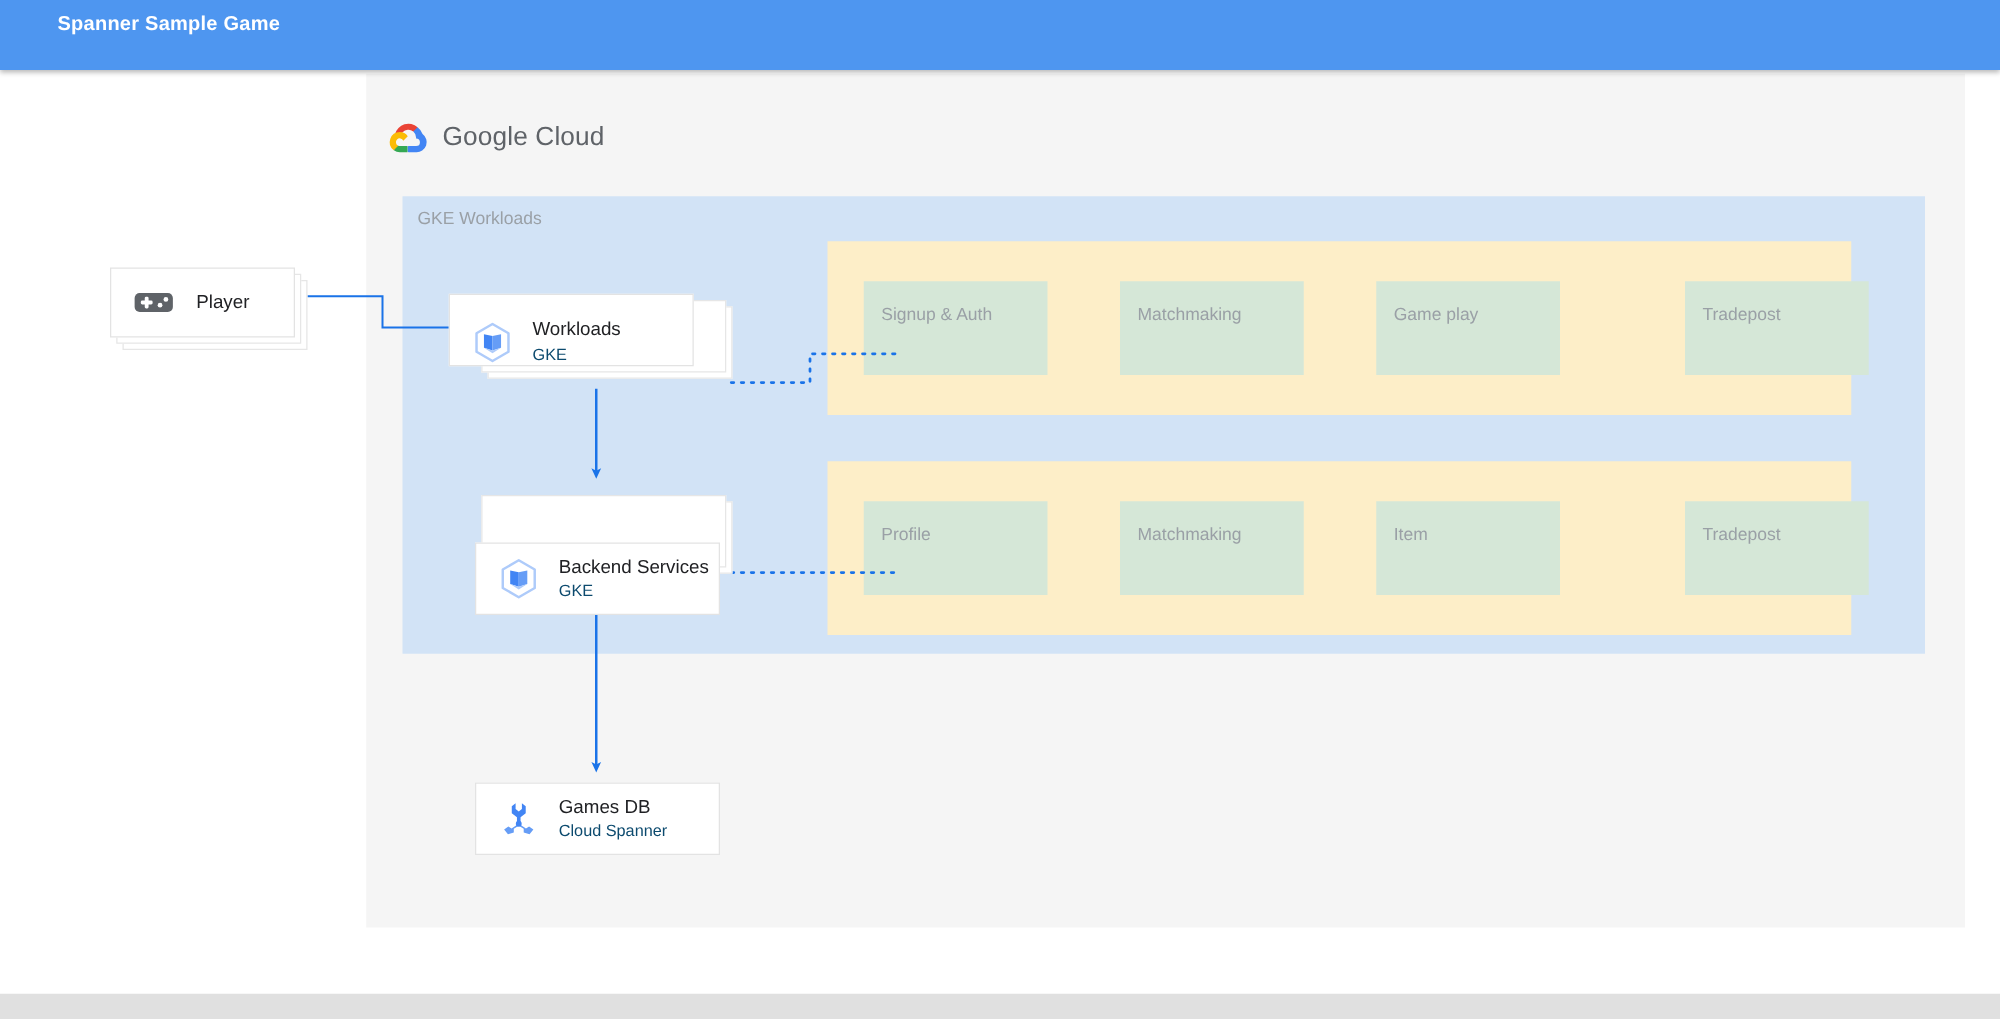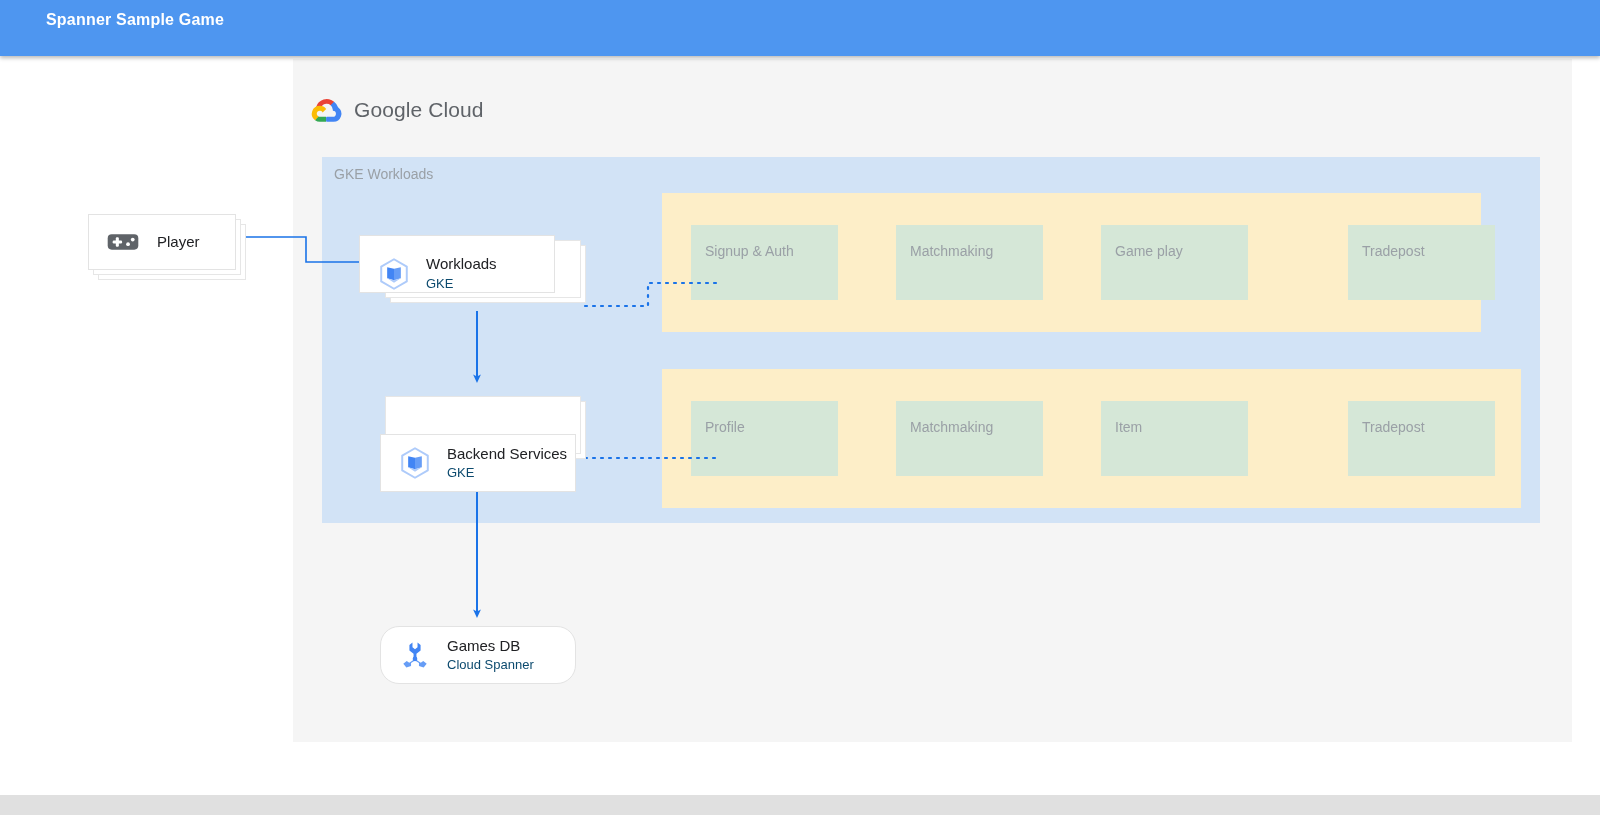--- a/index.html
+++ b/index.html
@@ -91,21 +91,21 @@
     color: #9aa0a6;
     white-space: nowrap;
   }
 
   
   .band {
     position: absolute;
     background: #fdeec8;
   }
   .band.top    { left: 369px; top: 134px; width: 819px; height: 139px; }
-  .band.bottom { left: 369px; top: 310px; width: 819px; height: 139px; padding-left: 40px; }
+  .band.bottom { left: 369px; top: 310px; width: 819px; height: 139px; }
 
   
   .svc {
     position: absolute;
     width: 147px;
     height: 75px;
     background: #d5e7d7;
     top: 32px;
   }
   .svc-label {
@@ -170,21 +170,21 @@
   .deck.player-b { left: 98px;  top: 184px; width: 148px; height: 56px; }
 
   .node.workloads   { left: 359px; top: 195px; width: 196px; height: 58px; align-items: flex-end; }
   .deck.workloads-a { left: 385px; top: 200px; width: 196px; height: 58px; }
   .deck.workloads-b { left: 390px; top: 205px; width: 196px; height: 58px; }
 
   .node.backend   { left: 380px; top: 351px; width: 196px; height: 58px; margin-top: 43px; }
   .deck.backend-a { left: 385px; top: 356px; width: 196px; height: 58px; }
   .deck.backend-b { left: 390px; top: 361px; width: 196px; height: 58px; }
 
-  .node.gamesdb   { left: 380px; top: 586px; width: 196px; height: 58px; border-radius: 19px; }
+  .node.gamesdb   { left: 380px; top: 586px; width: 196px; height: 58px; }
 
   .node.player .node-text { margin-left: 16px; }
   .node.player .node-title { font-size: 15px; }
 
   
   .wires {
     position: absolute;
     left: 0; top: 0;
     width: 1600px;
     height: 755px;

